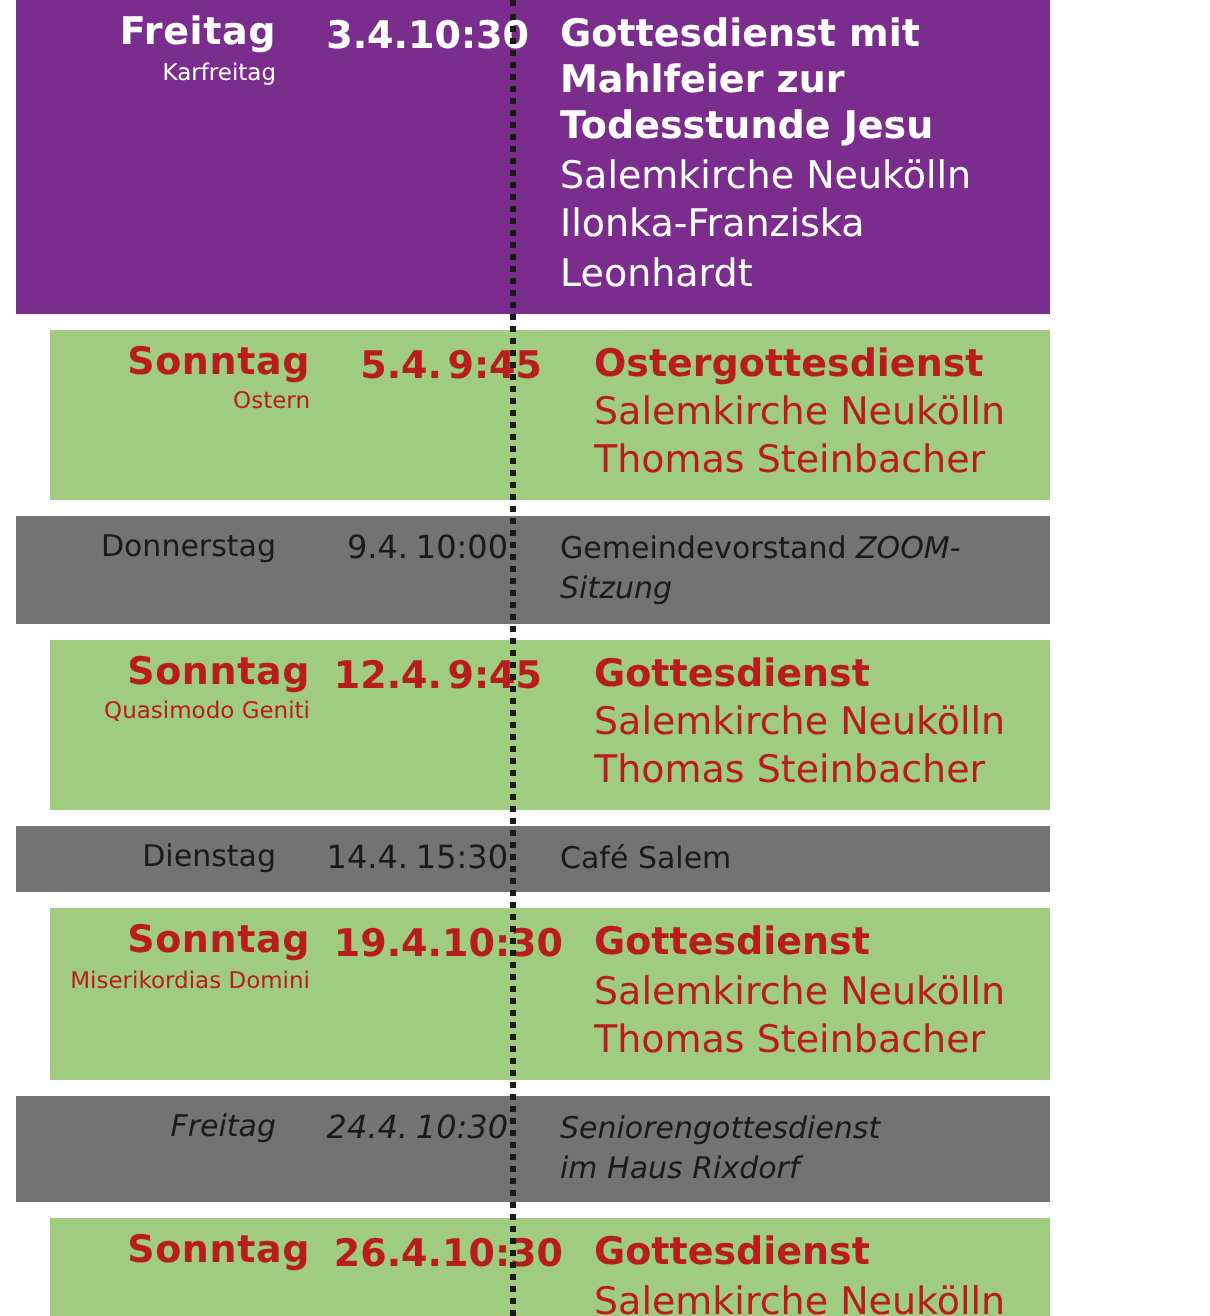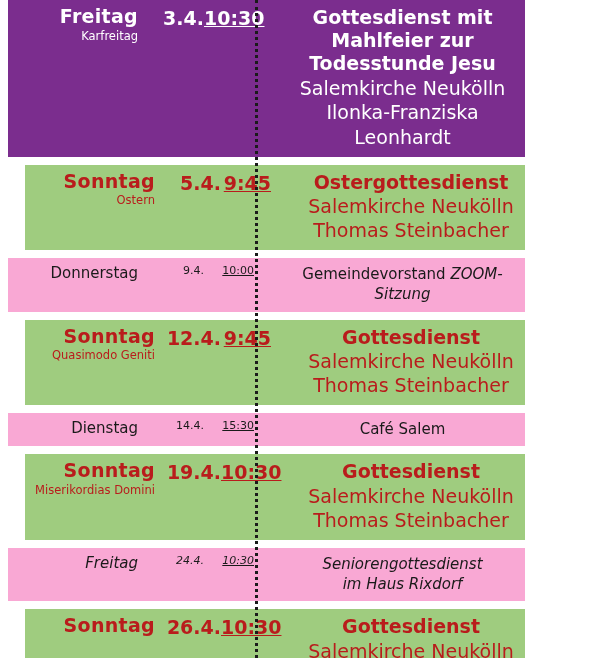--- a/index.html
+++ b/index.html
@@ -41,21 +41,21 @@
     color: #ffffff;
     margin: 0 8px 0 8px;
     padding-left: 0;
   }
   .row.highlight-green {
     background: #9fcc7f;
     color: #b91c1c;
     margin: 0 8px 0 25px;
   }
   .row.plain {
-    background: #f9a8d4;
+    background: #737373;
     color: #1a1a1a;
     margin: 0 8px 0 8px;
   }
   .gap {
     height: 8px;
     background: #ffffff;
   }
   .col-day {
     width: 140px;
     flex: 0 0 140px;
@@ -68,27 +68,25 @@
     flex: 0 0 56px;
     text-align: right;
     box-sizing: border-box;
   }
   .col-time {
     width: 62px;
     flex: 0 0 62px;
     text-align: right;
     padding-right: 12px;
     box-sizing: border-box;
-    text-decoration: underline;
   }
   .col-desc {
     flex: 1 1 auto;
     padding-left: 14px;
     box-sizing: border-box;
-    text-align: center;
   }
   
   .big .day-name {
     font-size: 19px;
     font-weight: bold;
     letter-spacing: 0.3px;
     line-height: 1.15;
   }
   .big .day-sub {
     font-size: 11.5px;
@@ -111,21 +109,21 @@
     font-size: 19px;
     line-height: 1.3;
   }
   
   .small .day-name {
     font-size: 15px;
     font-weight: normal;
   }
   .small .col-date,
   .small .col-time {
-    font-size: 11px;
+    font-size: 16px;
     font-weight: normal;
   }
   .small .title {
     font-size: 15px;
     font-weight: normal;
     line-height: 1.35;
   }
   .italic {
     font-style: italic;
   }

